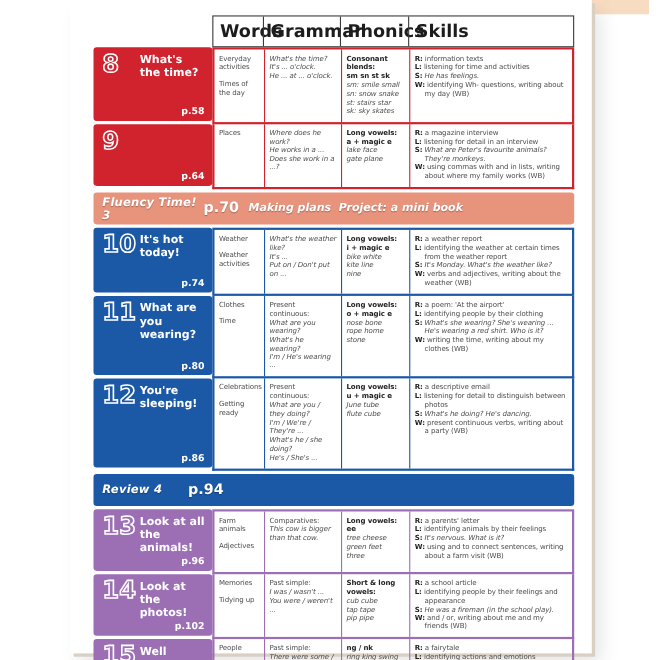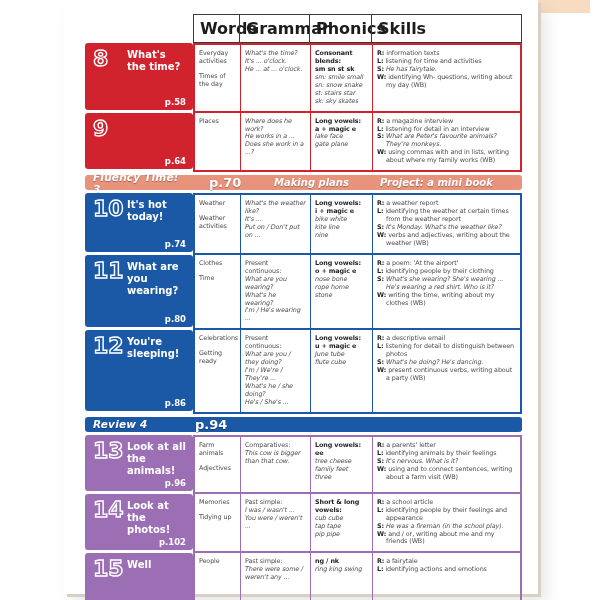--- a/index.html
+++ b/index.html
@@ -34,23 +34,23 @@
   .wl+.wl{margin-top:7px;}
   .gi{font-style:normal;}
   .gl{font-style:italic;}
   .ph{font-weight:bold;color:#232323;}
   .pl{font-style:italic;}
   .sk{padding-left:9px;text-indent:-9px;}
   .sk b{color:#1d1d1d;}
   .sk.it span{font-style:italic;}
 
   
-  .bar{height:15px;border-radius:3px;margin:3px 0;display:flex;align-items:center;
+  .bar{height:29px;border-radius:3px;margin:3px 0;display:flex;align-items:center;
        color:#fff;font-weight:bold;padding-left:8px;box-sizing:border-box;
-       text-shadow:0 1px 1px rgba(0,0,0,.3);gap:24px;}
+       text-shadow:0 1px 1px rgba(0,0,0,.3);}
   .b-label{font-size:10.5px;font-style:italic;letter-spacing:.2px;}
   .b-page{font-size:13px;}
   .b-topic,.b-project{font-size:10px;font-style:italic;}
   .fl .b-label{width:92px}.fl .b-page{width:41px}.fl .b-topic{width:82px}
   .rv .b-label{width:78px}
   .bg-fl3{background:#e8937c}.bg-rv3{background:#d0232e}
   .bg-fl4{background:#6e90c8}.bg-rv4{background:#1b58a6}
 </style>
 </head>
 <body>
@@ -94,21 +94,21 @@
               <div class="ph">Consonant blends:</div>
               <div class="ph">sm sn st sk</div>
               <div class="pl">sm: smile  small</div>
               <div class="pl">sn: snow  snake</div>
               <div class="pl">st: stairs  star</div>
               <div class="pl">sk: sky  skates</div>
             </div>
             <div class="cell c-skills">
               <div class="sk"><b>R:</b> <span>information texts</span></div>
               <div class="sk"><b>L:</b> <span>listening for time and activities</span></div>
-              <div class="sk it"><b>S:</b> <span>He has fairytale.</span></div>
+              <div class="sk it"><b>S:</b> <span>He has feelings.</span></div>
               <div class="sk"><b>W:</b> <span>identifying Wh- questions, writing about my day (WB)</span></div>
             </div>
           </div>
         </div>
 
         <div class="urow" style="min-height:59px">
           <div class="tab">
             <span class="num">9</span>
             <span class="upage">p.64</span>
           </div>
@@ -288,21 +288,21 @@
             </div>
             <div class="cell c-grammar">
               <div class="gi">Comparatives:</div>
               <div class="gl">This cow is bigger than that cow.</div>
 
             </div>
             <div class="cell c-phonics">
               <div class="ph">Long vowels:</div>
               <div class="ph">ee</div>
               <div class="pl">tree  cheese</div>
-              <div class="pl">family  feet</div>
+              <div class="pl">green  feet</div>
               <div class="pl">three</div>
 
             </div>
             <div class="cell c-skills">
               <div class="sk"><b>R:</b> <span>a parents' letter</span></div>
               <div class="sk"><b>L:</b> <span>identifying animals by their feelings</span></div>
               <div class="sk it"><b>S:</b> <span>It's nervous. What is it?</span></div>
               <div class="sk"><b>W:</b> <span>using and to connect sentences, writing about a farm visit (WB)</span></div>
             </div>
           </div>

